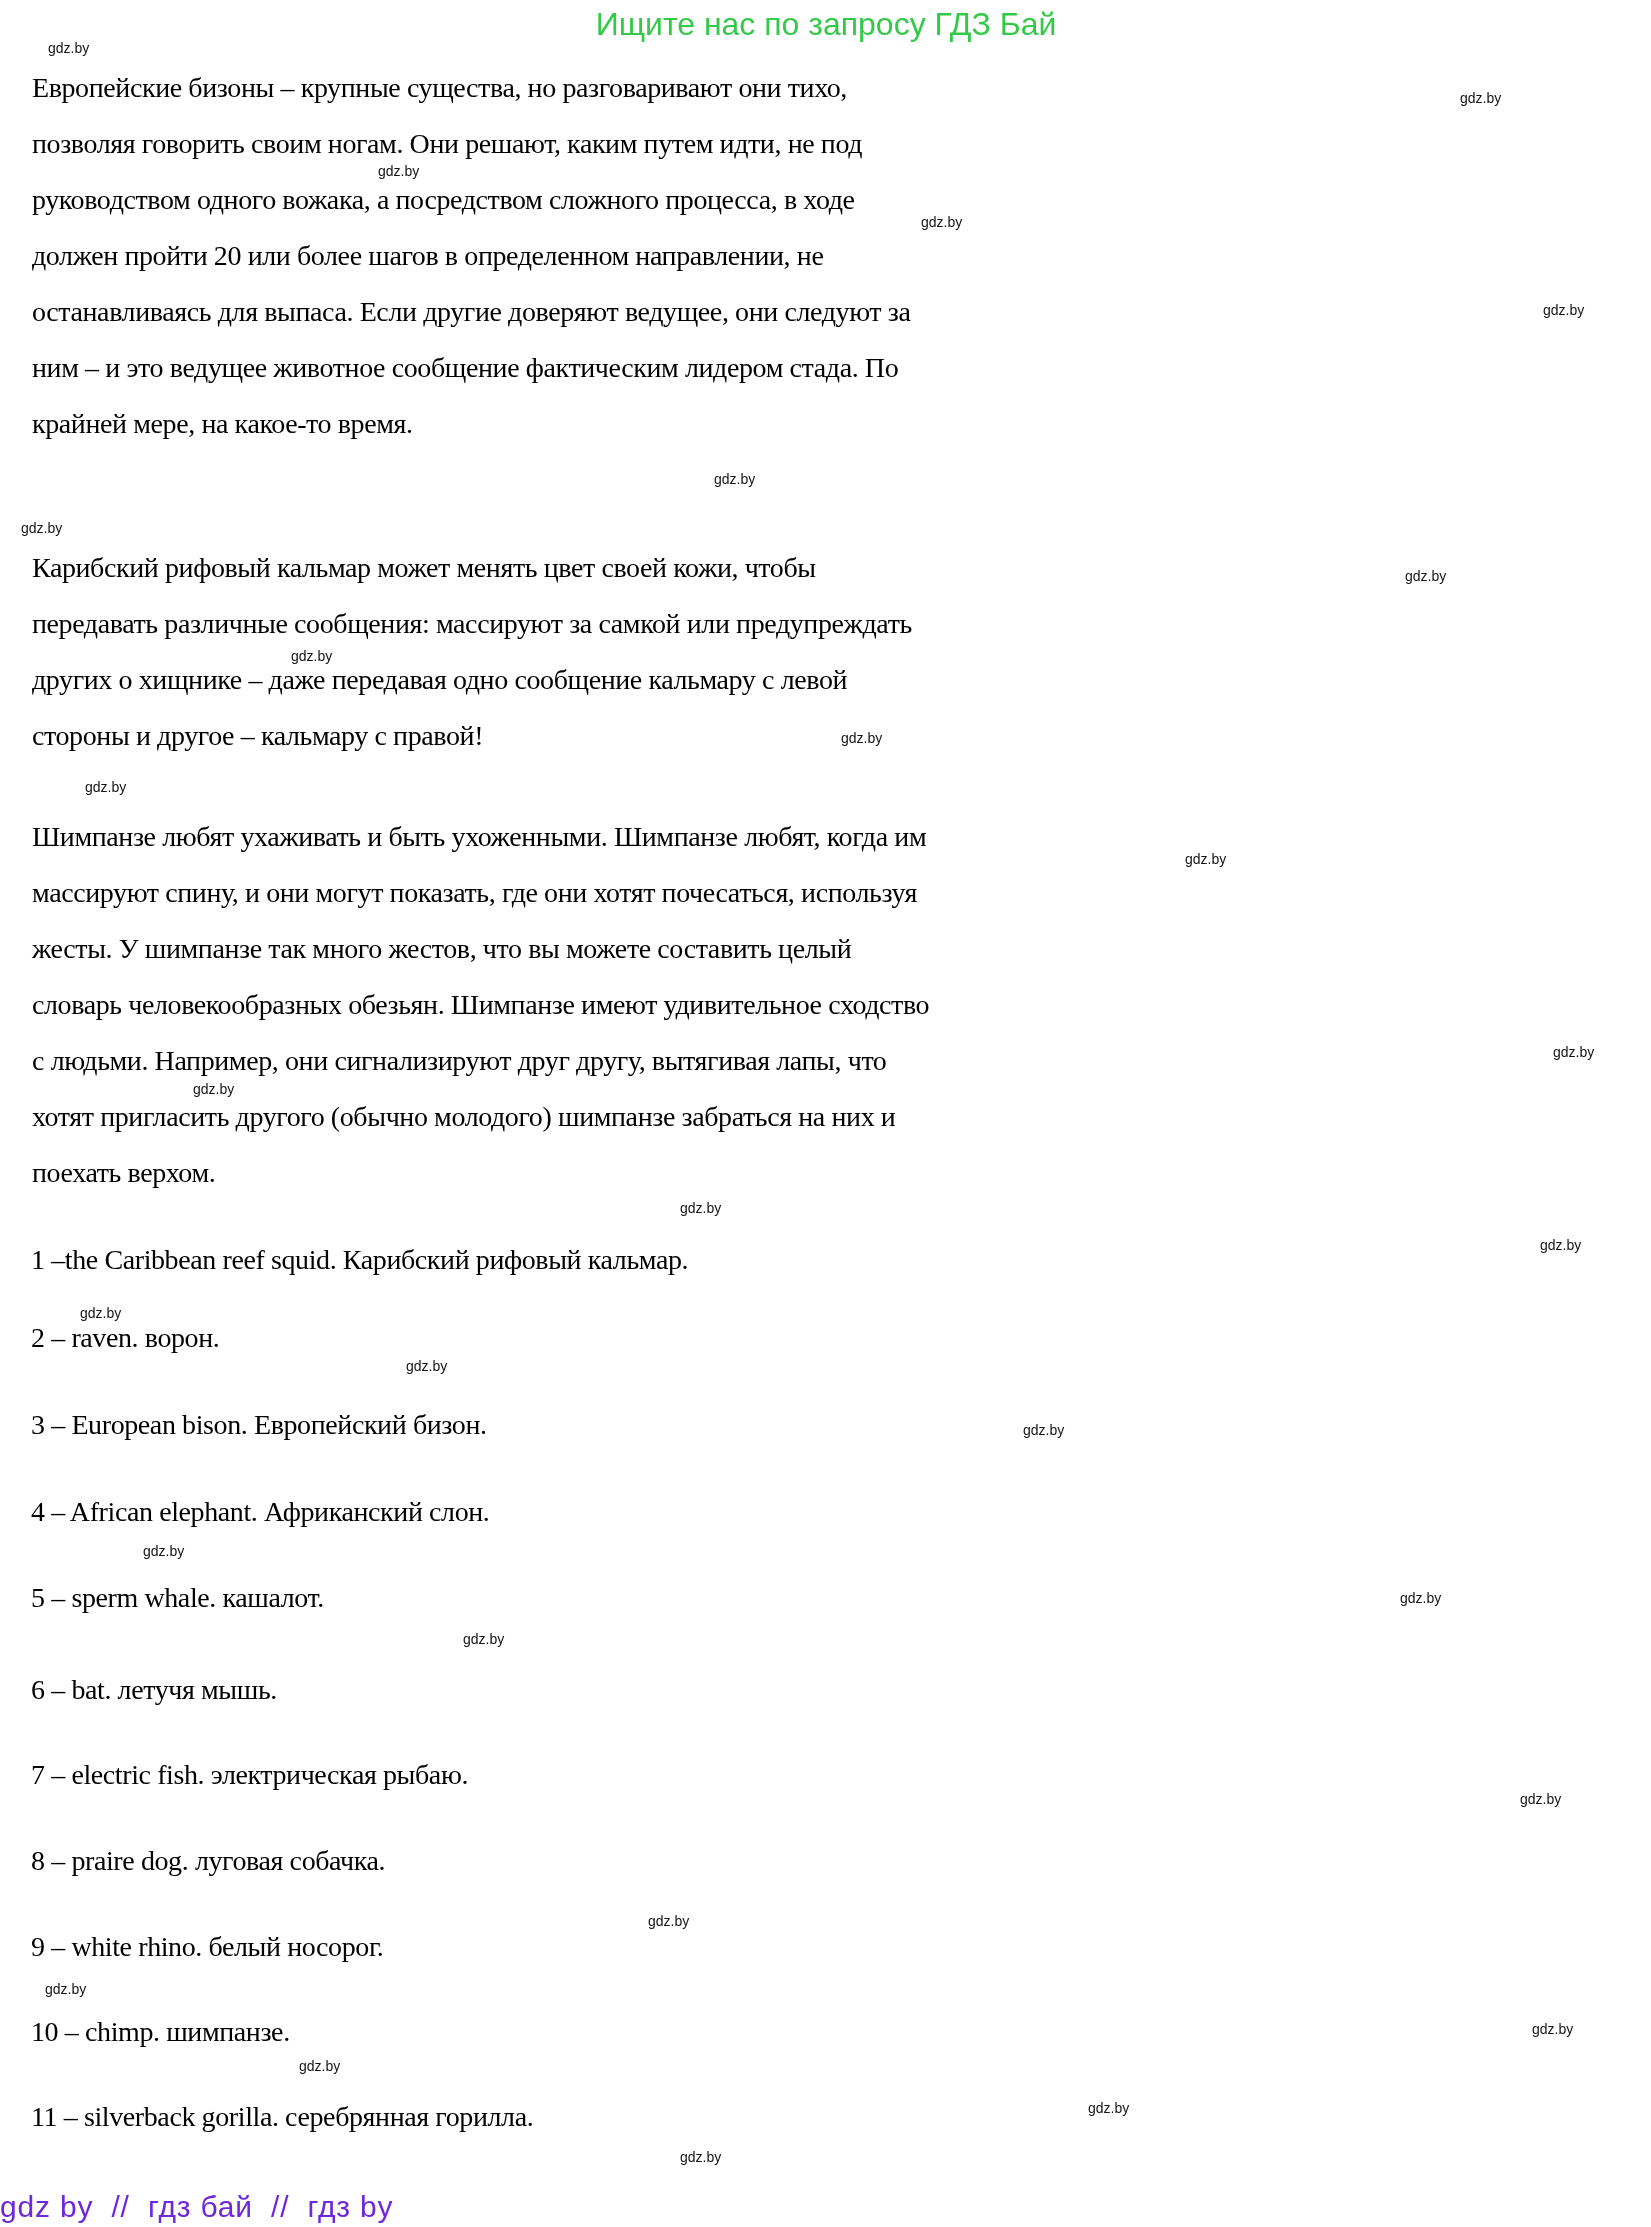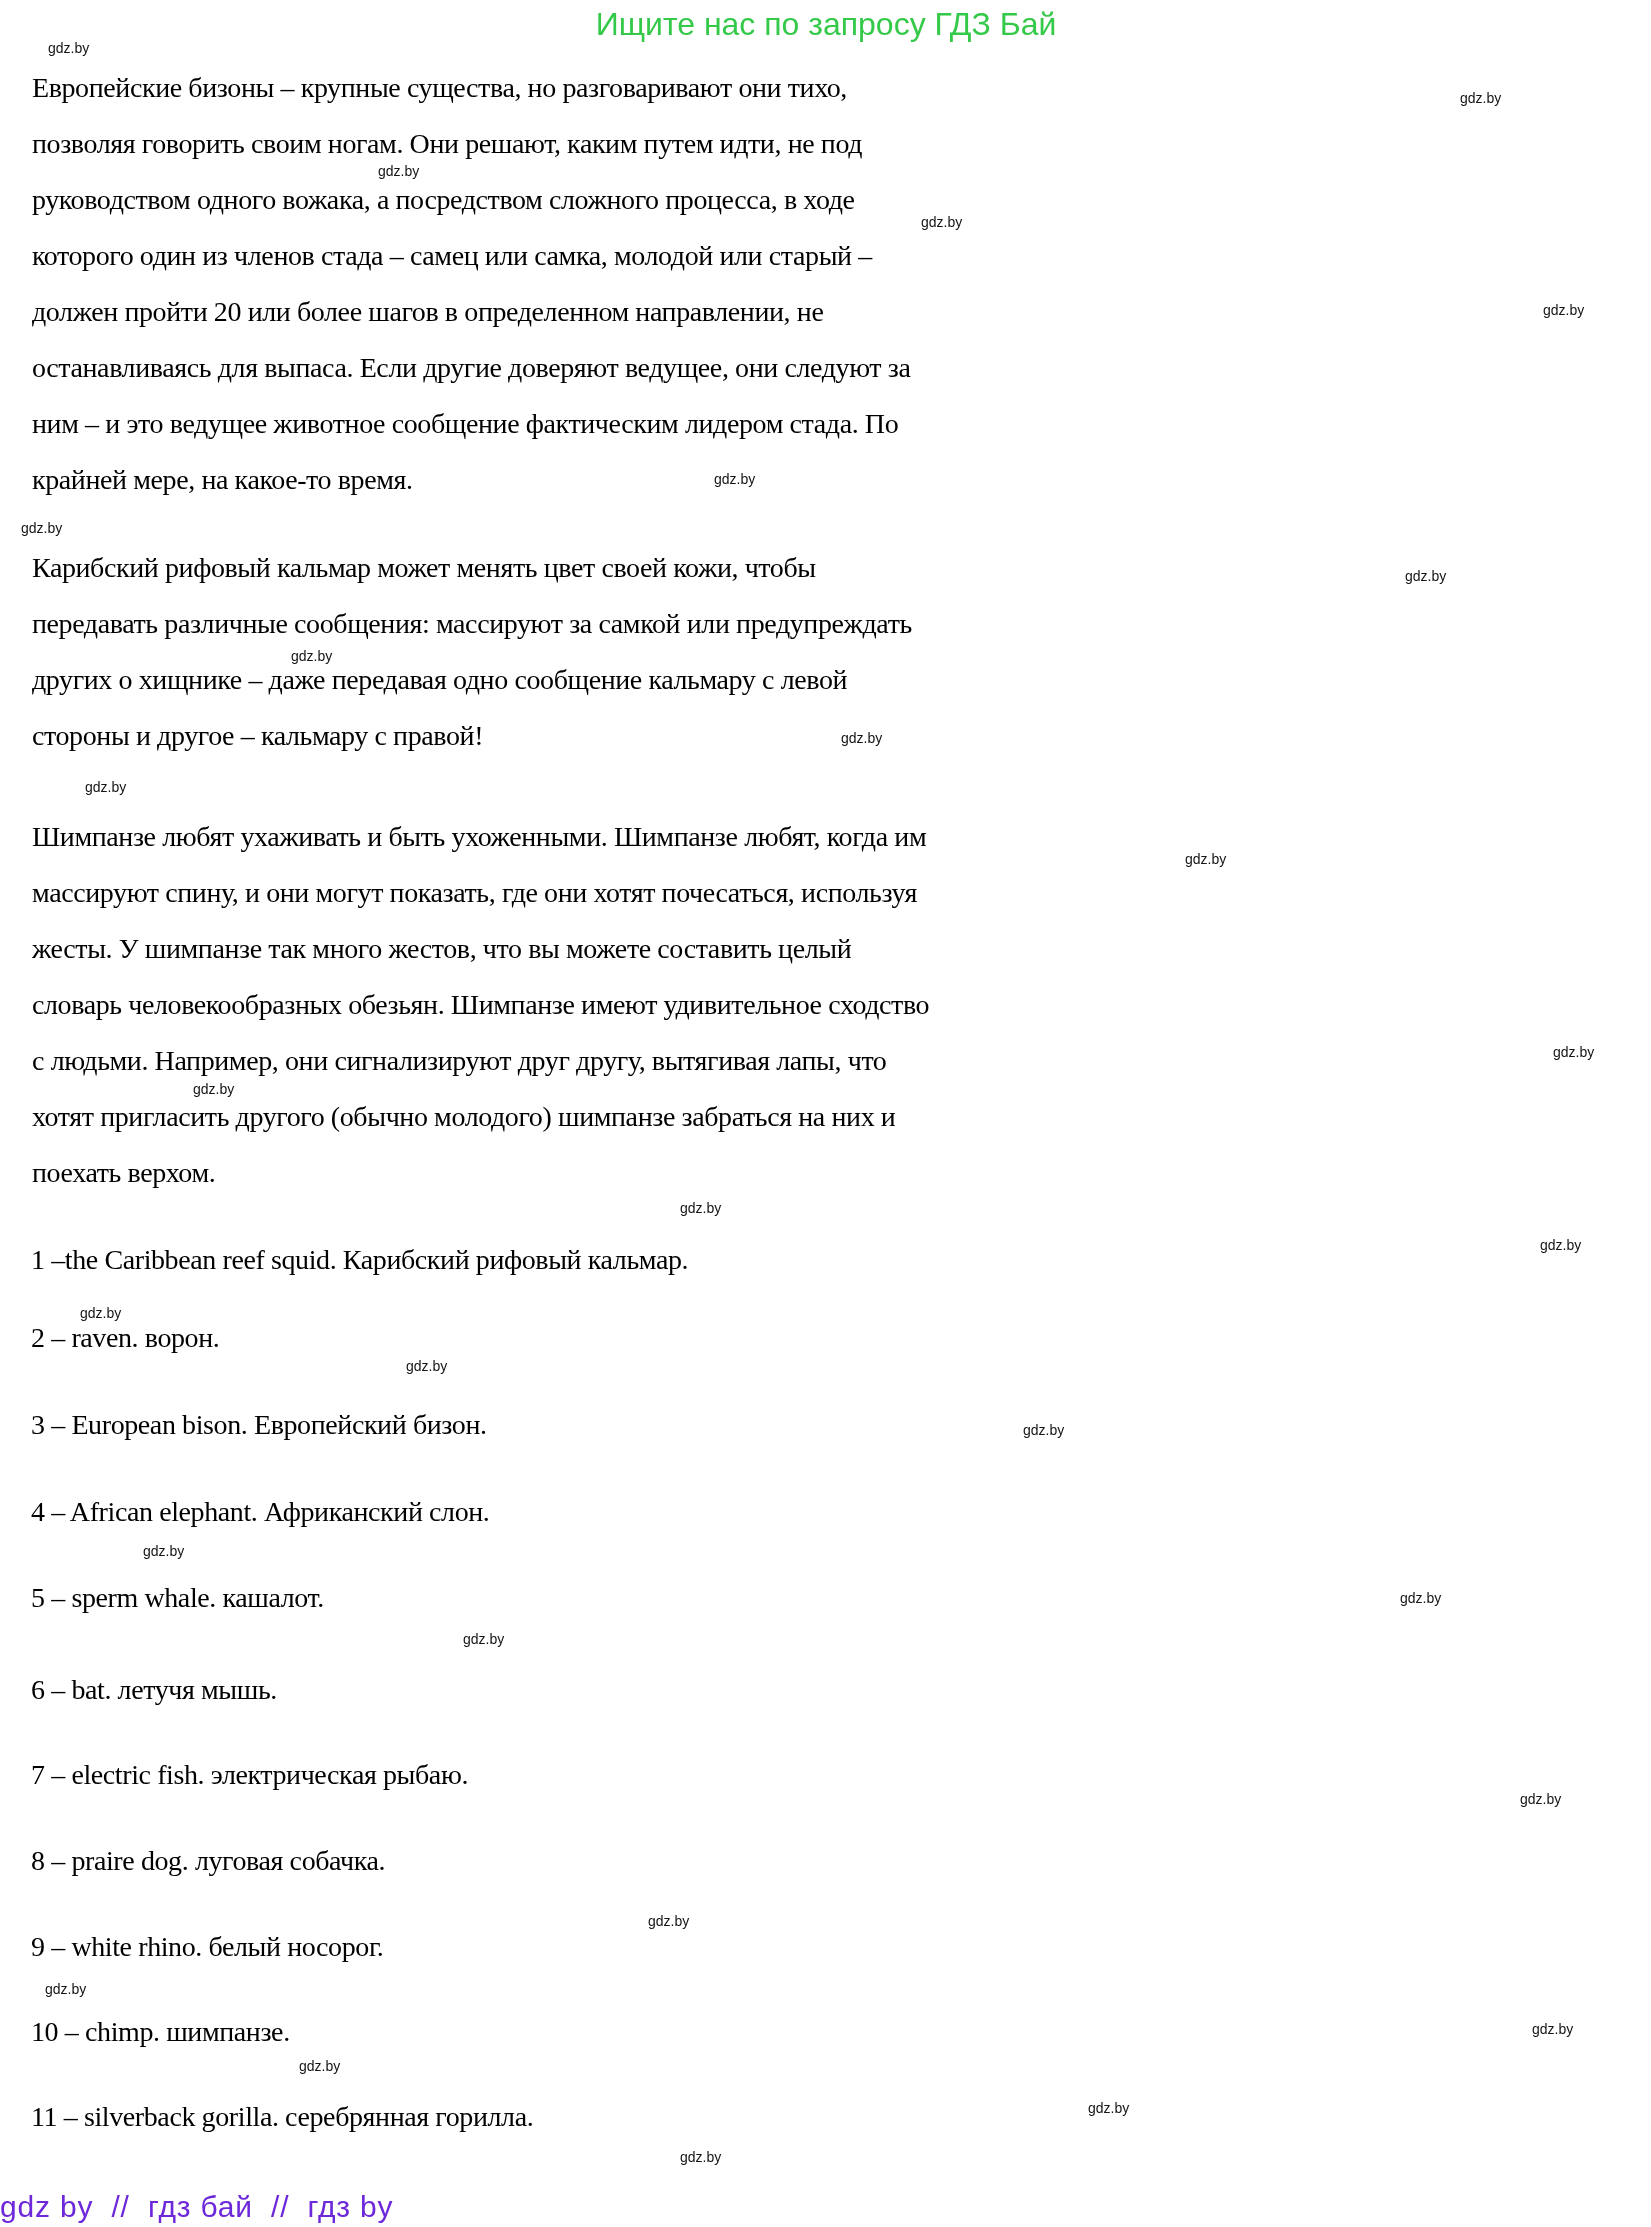--- a/index.html
+++ b/index.html
@@ -64,21 +64,20 @@
 <body>
 
 <div class="page">
 
   <div class="header">Ищите нас по запросу ГДЗ Бай</div>
 
   <div class="para para-1">
     <div class="tl">Европейские бизоны – крупные существа, но разговаривают они тихо,</div>
     <div class="tl">позволяя говорить своим ногам. Они решают, каким путем идти, не под</div>
     <div class="tl">руководством одного вожака, а посредством сложного процесса, в ходе</div>
-    <div class="tl">которого один из членов стада – самец или самка, молодой или старый –</div>
     <div class="tl">должен пройти 20 или более шагов в определенном направлении, не</div>
     <div class="tl">останавливаясь для выпаса. Если другие доверяют ведущее, они следуют за</div>
     <div class="tl">ним – и это ведущее животное сообщение фактическим лидером стада. По</div>
     <div class="tl">крайней мере, на какое-то время.</div>
   </div>
 
   <div class="para para-2">
     <div class="tl">Карибский рифовый кальмар может менять цвет своей кожи, чтобы</div>
     <div class="tl">передавать различные сообщения: массируют за самкой или предупреждать</div>
     <div class="tl">других о хищнике – даже передавая одно сообщение кальмару с левой</div>

